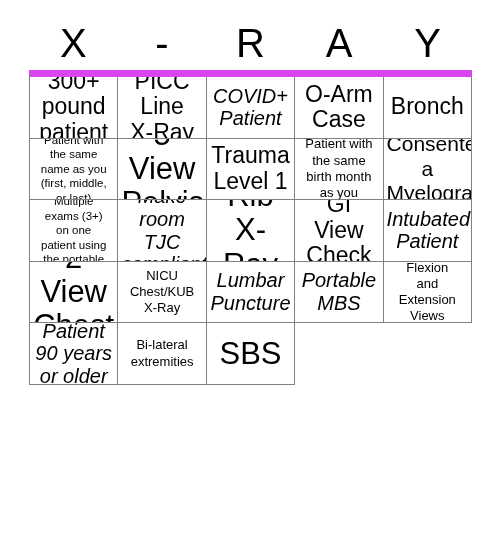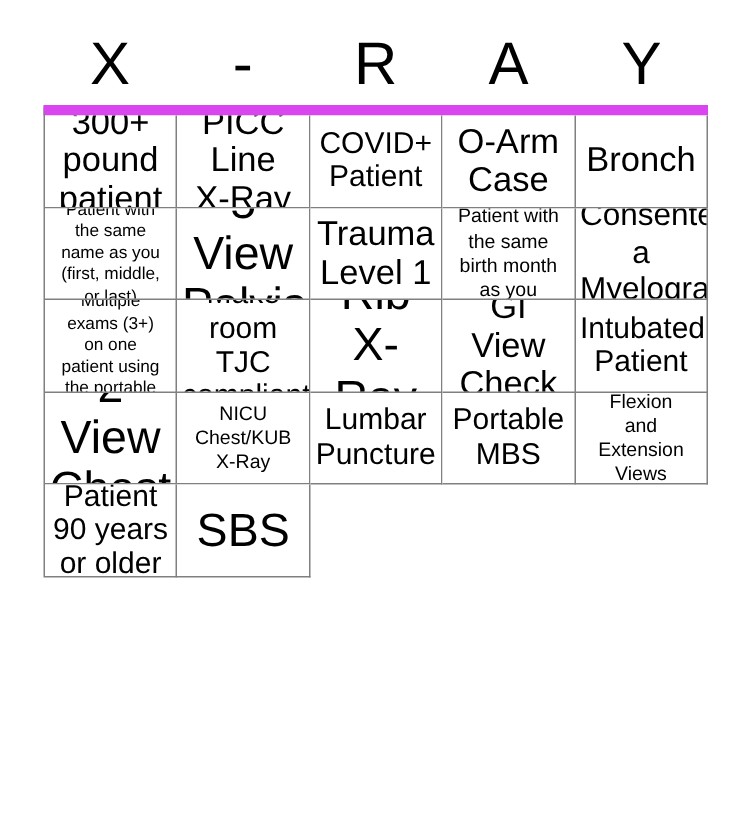--- a/index.html
+++ b/index.html
@@ -75,21 +75,21 @@
     display: block;
     width: 100%;
     line-height: 1.12;
     white-space: pre-line;
     color: #000000;
   }
 
   
   .sz-xxl .cell-text { font-size: 31px; line-height: 1.1; }
   .sz-xl  .cell-text { font-size: 23px; line-height: 1.12; }
-  .sz-l   .cell-text { font-size: 20px; line-height: 1.14; }
+  .sz-l   .cell-text { font-size: 20px; line-height: 1.14; font-style: italic; }
   .sz-m   .cell-text { font-size: 21px; line-height: 1.16; }
   .sz-s   .cell-text { font-size: 13px; line-height: 1.25; }
   .sz-xs  .cell-text { font-size: 11.5px; line-height: 1.26; }
 </style>
 </head>
 <body>
 
 <div id="card">
 
   <div id="header">
@@ -194,18 +194,22 @@
         <span class="cell-text">Flexion
 and
 Extension
 Views</span>
       </div>
       <div class="cell sz-l">
         <span class="cell-text">Patient
 90 years
 or older</span>
       </div>
+      <div class="cell sz-s">
+        <span class="cell-text">Bi-lateral
+extremities</span>
+      </div>
       <div class="cell sz-xxl">
         <span class="cell-text">SBS</span>
       </div>
     </div>
 
 </div>
 
 </body></html>

